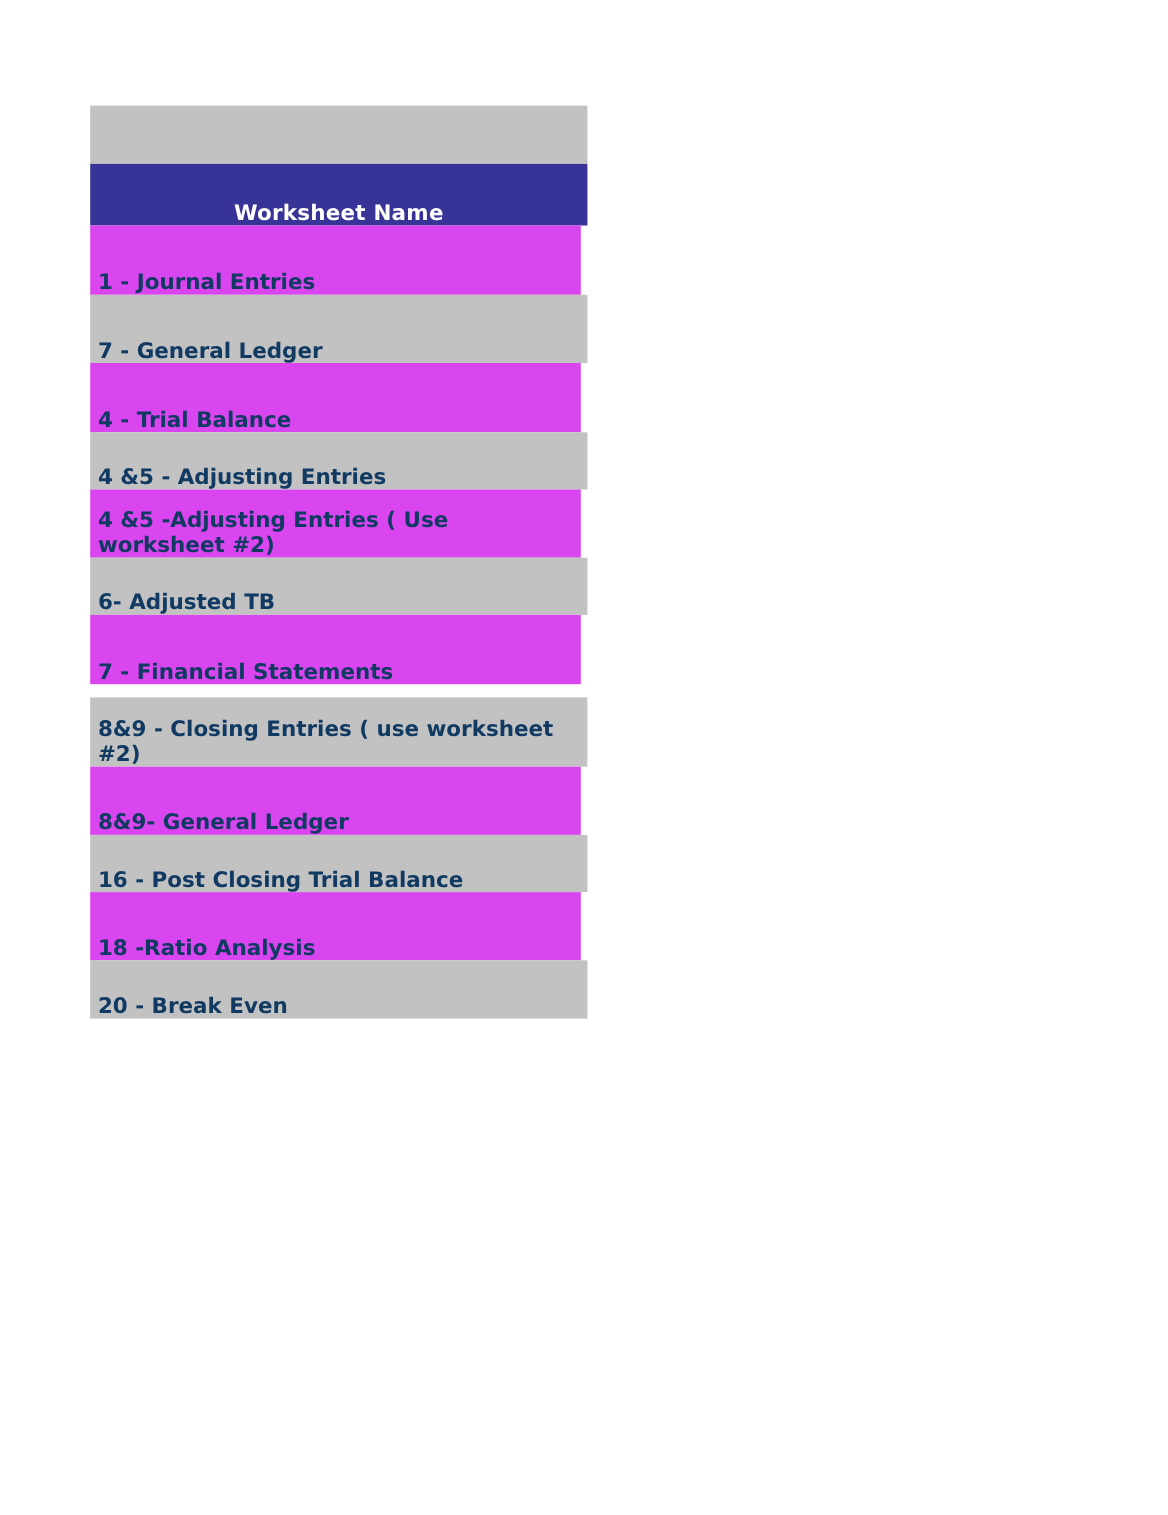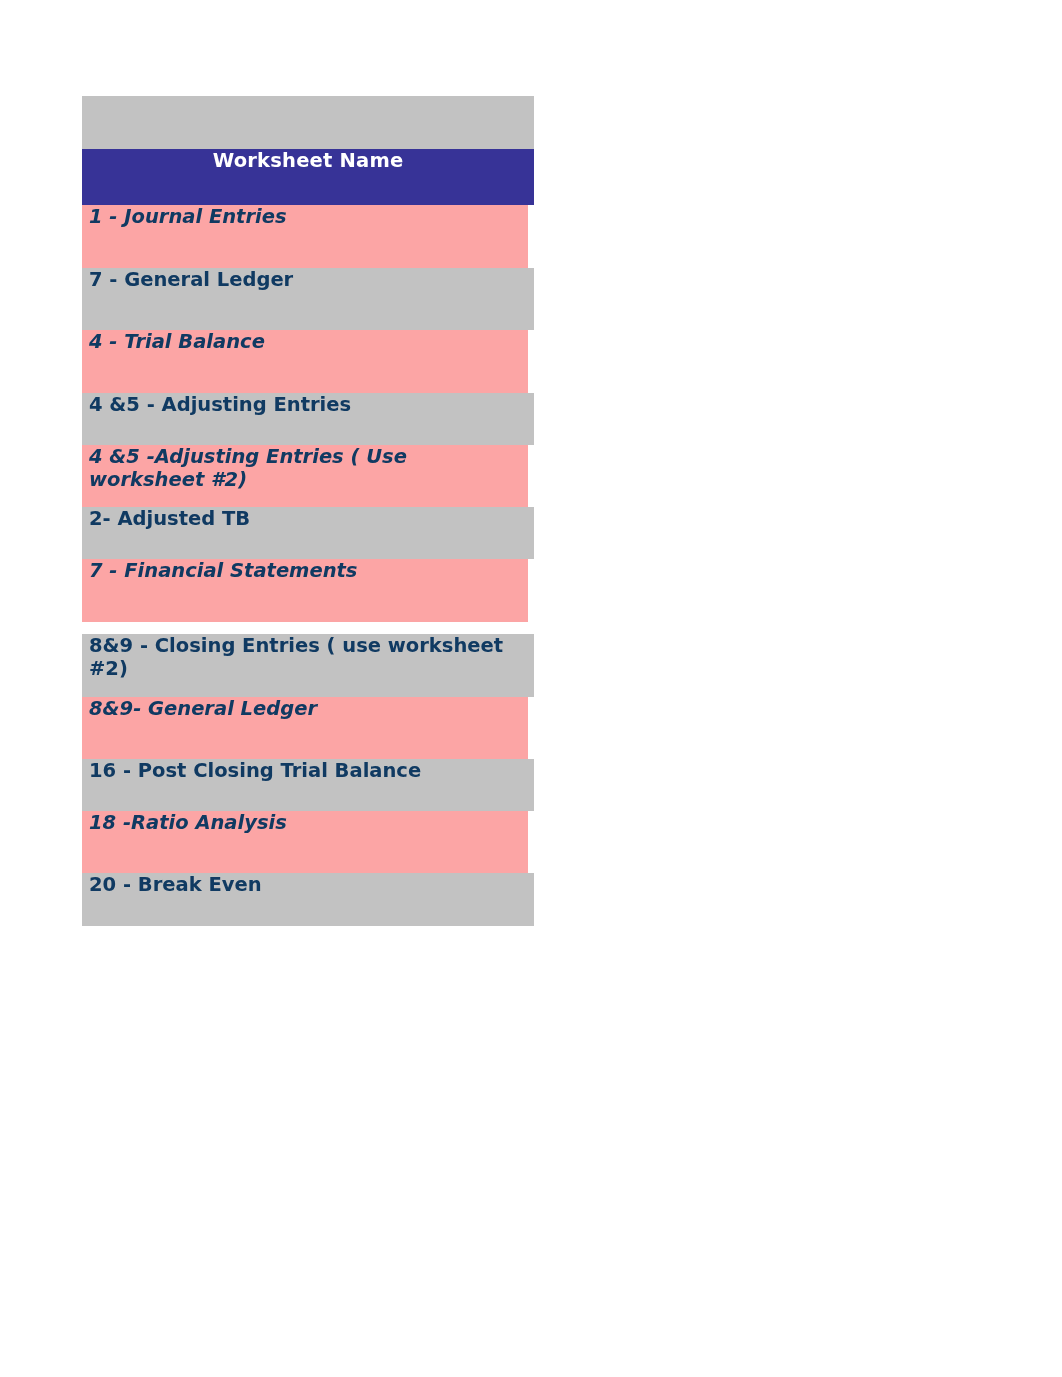--- a/index.html
+++ b/index.html
@@ -31,21 +31,21 @@
     left: 82px;
     top: 96px;
     width: 452px;
   }
 
   
   .row {
     position: relative;
     box-sizing: border-box;
     display: flex;
-    align-items: flex-start;
+    align-items: flex-end;
     width: 452px;
   }
 
   
   .row-spacer {
     height: 53px;
     background: #c2c2c2;
     width: 452px;
   }
 
@@ -65,23 +65,22 @@
     width: 100%;
     padding: 0;
   }
 
   
   .row-shaded {
     background: #c2c2c2;
     width: 452px;
   }
   .row-plain {
-    background: #fca5a5;
+    background: #d946ef;
     width: 446px;
-    font-style: italic;
   }   
 
   .cell-text {
     color: #103a62;
     font-size: 19.5px;
     font-weight: bold;
     line-height: 23px;
     padding-left: 7px;
     padding-right: 6px;
     white-space: pre-wrap;
@@ -131,21 +130,21 @@
 
     <div class="row row-shaded r-adj1">
       <span class="cell-text">4 &amp;5 - Adjusting Entries</span>
     </div>
 
     <div class="row row-plain r-adj2">
       <span class="cell-text">4 &amp;5 -Adjusting Entries ( Use worksheet #2)</span>
     </div>
 
     <div class="row row-shaded r-adjtb">
-      <span class="cell-text">2- Adjusted TB</span>
+      <span class="cell-text">6- Adjusted TB</span>
     </div>
 
     <div class="row row-plain r-fin">
       <span class="cell-text">7 - Financial Statements</span>
     </div>
 
     <div class="row row-shaded r-close">
       <span class="cell-text">8&amp;9 - Closing Entries ( use worksheet #2)</span>
     </div>
 

